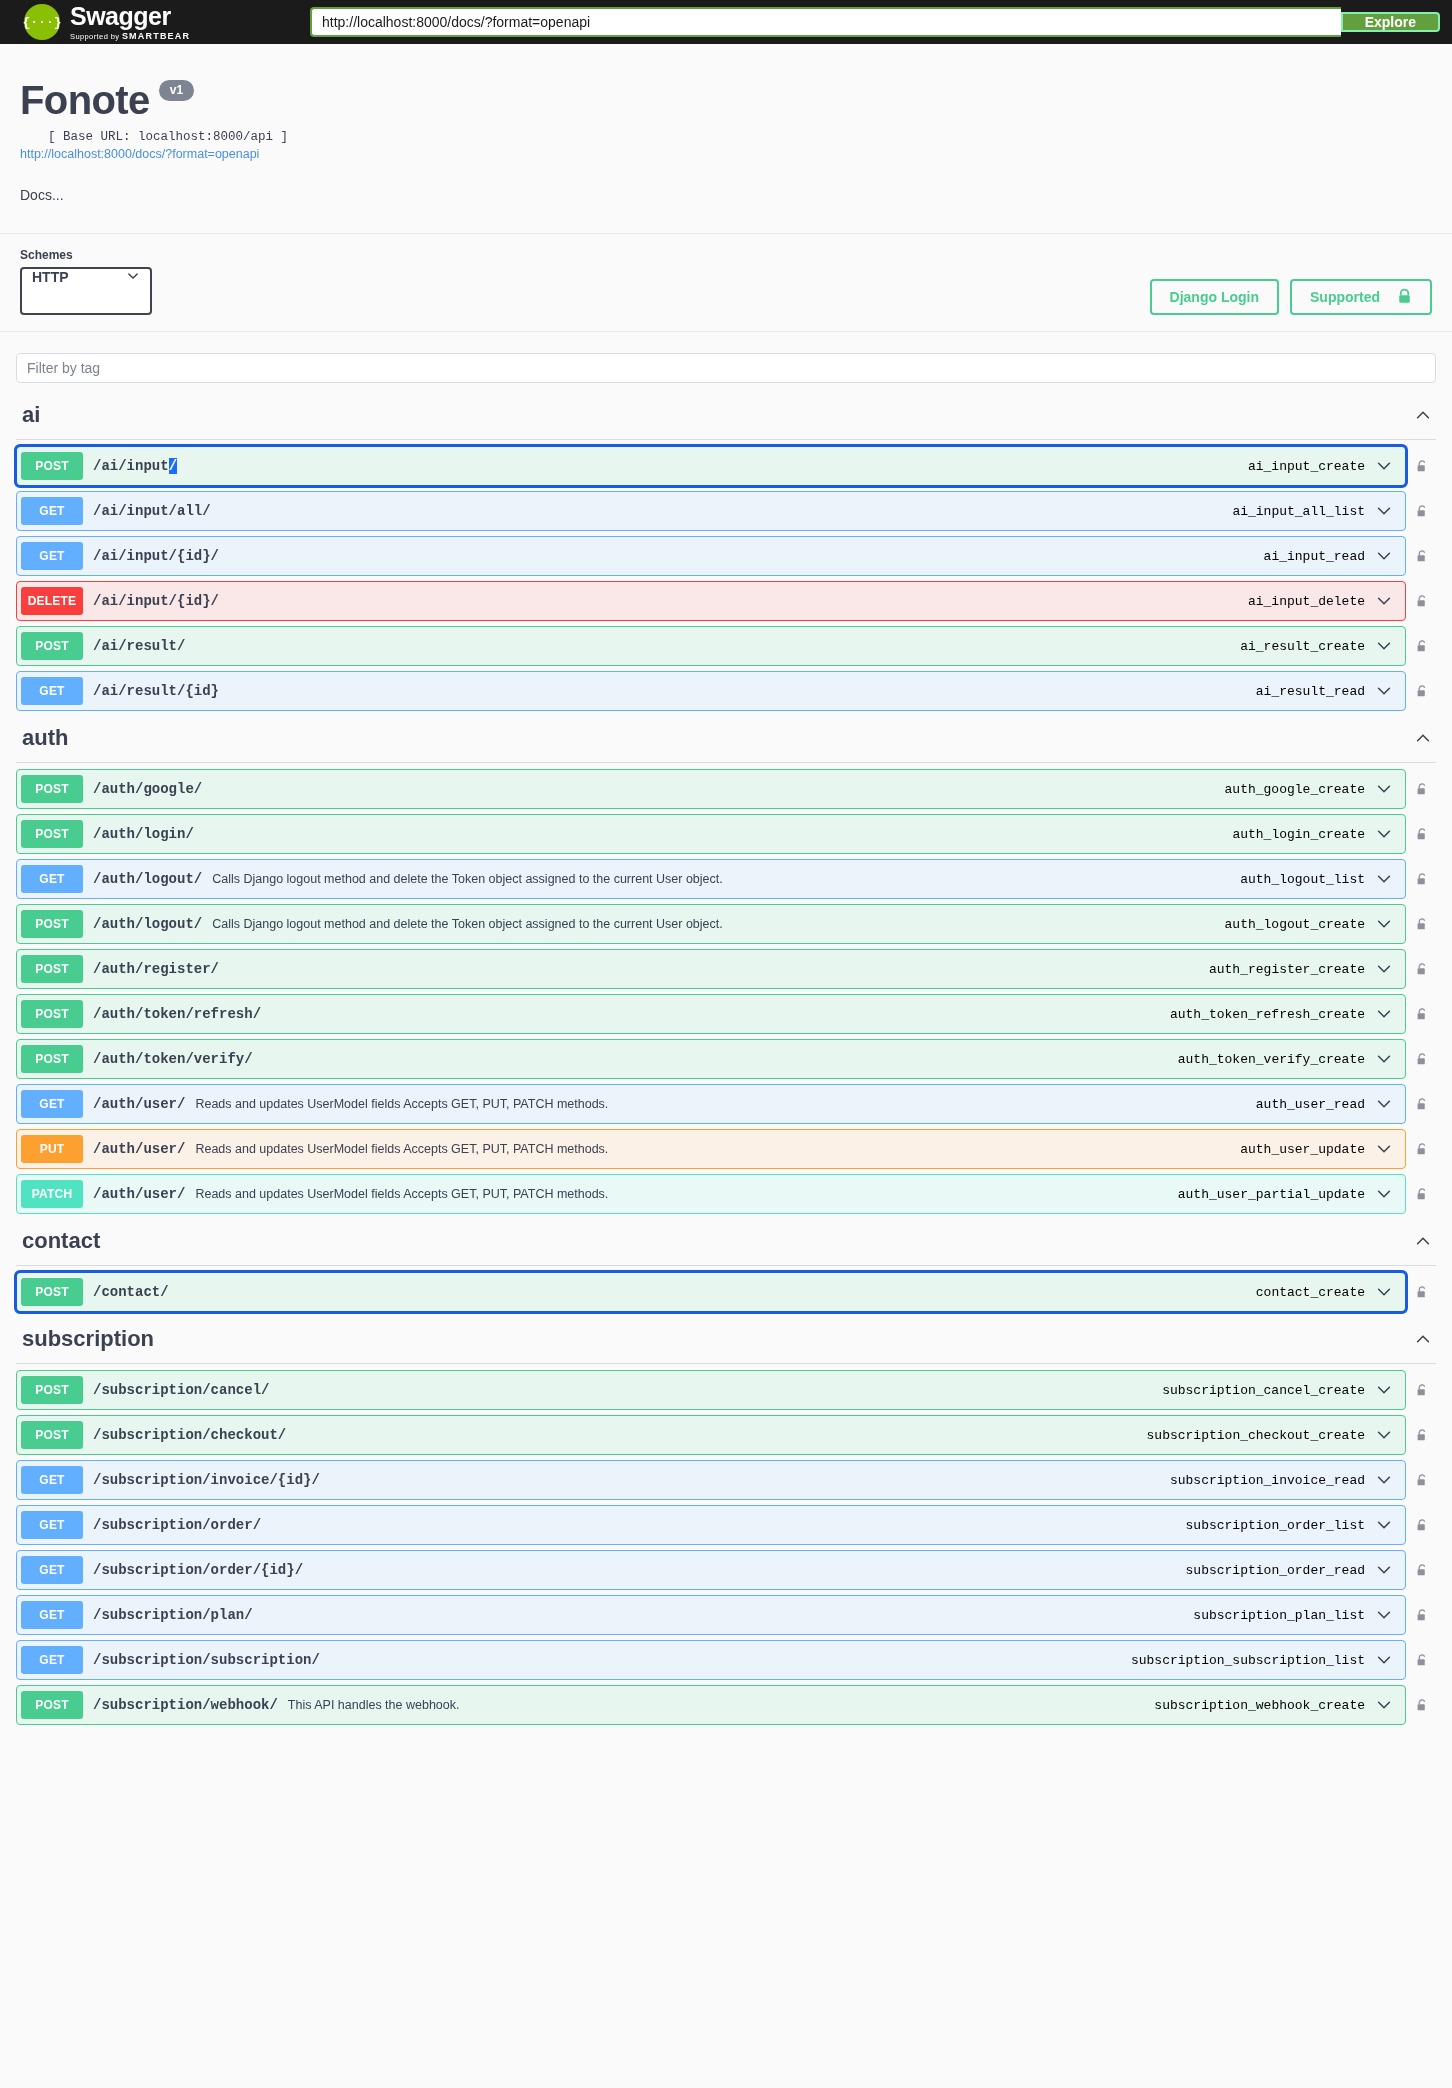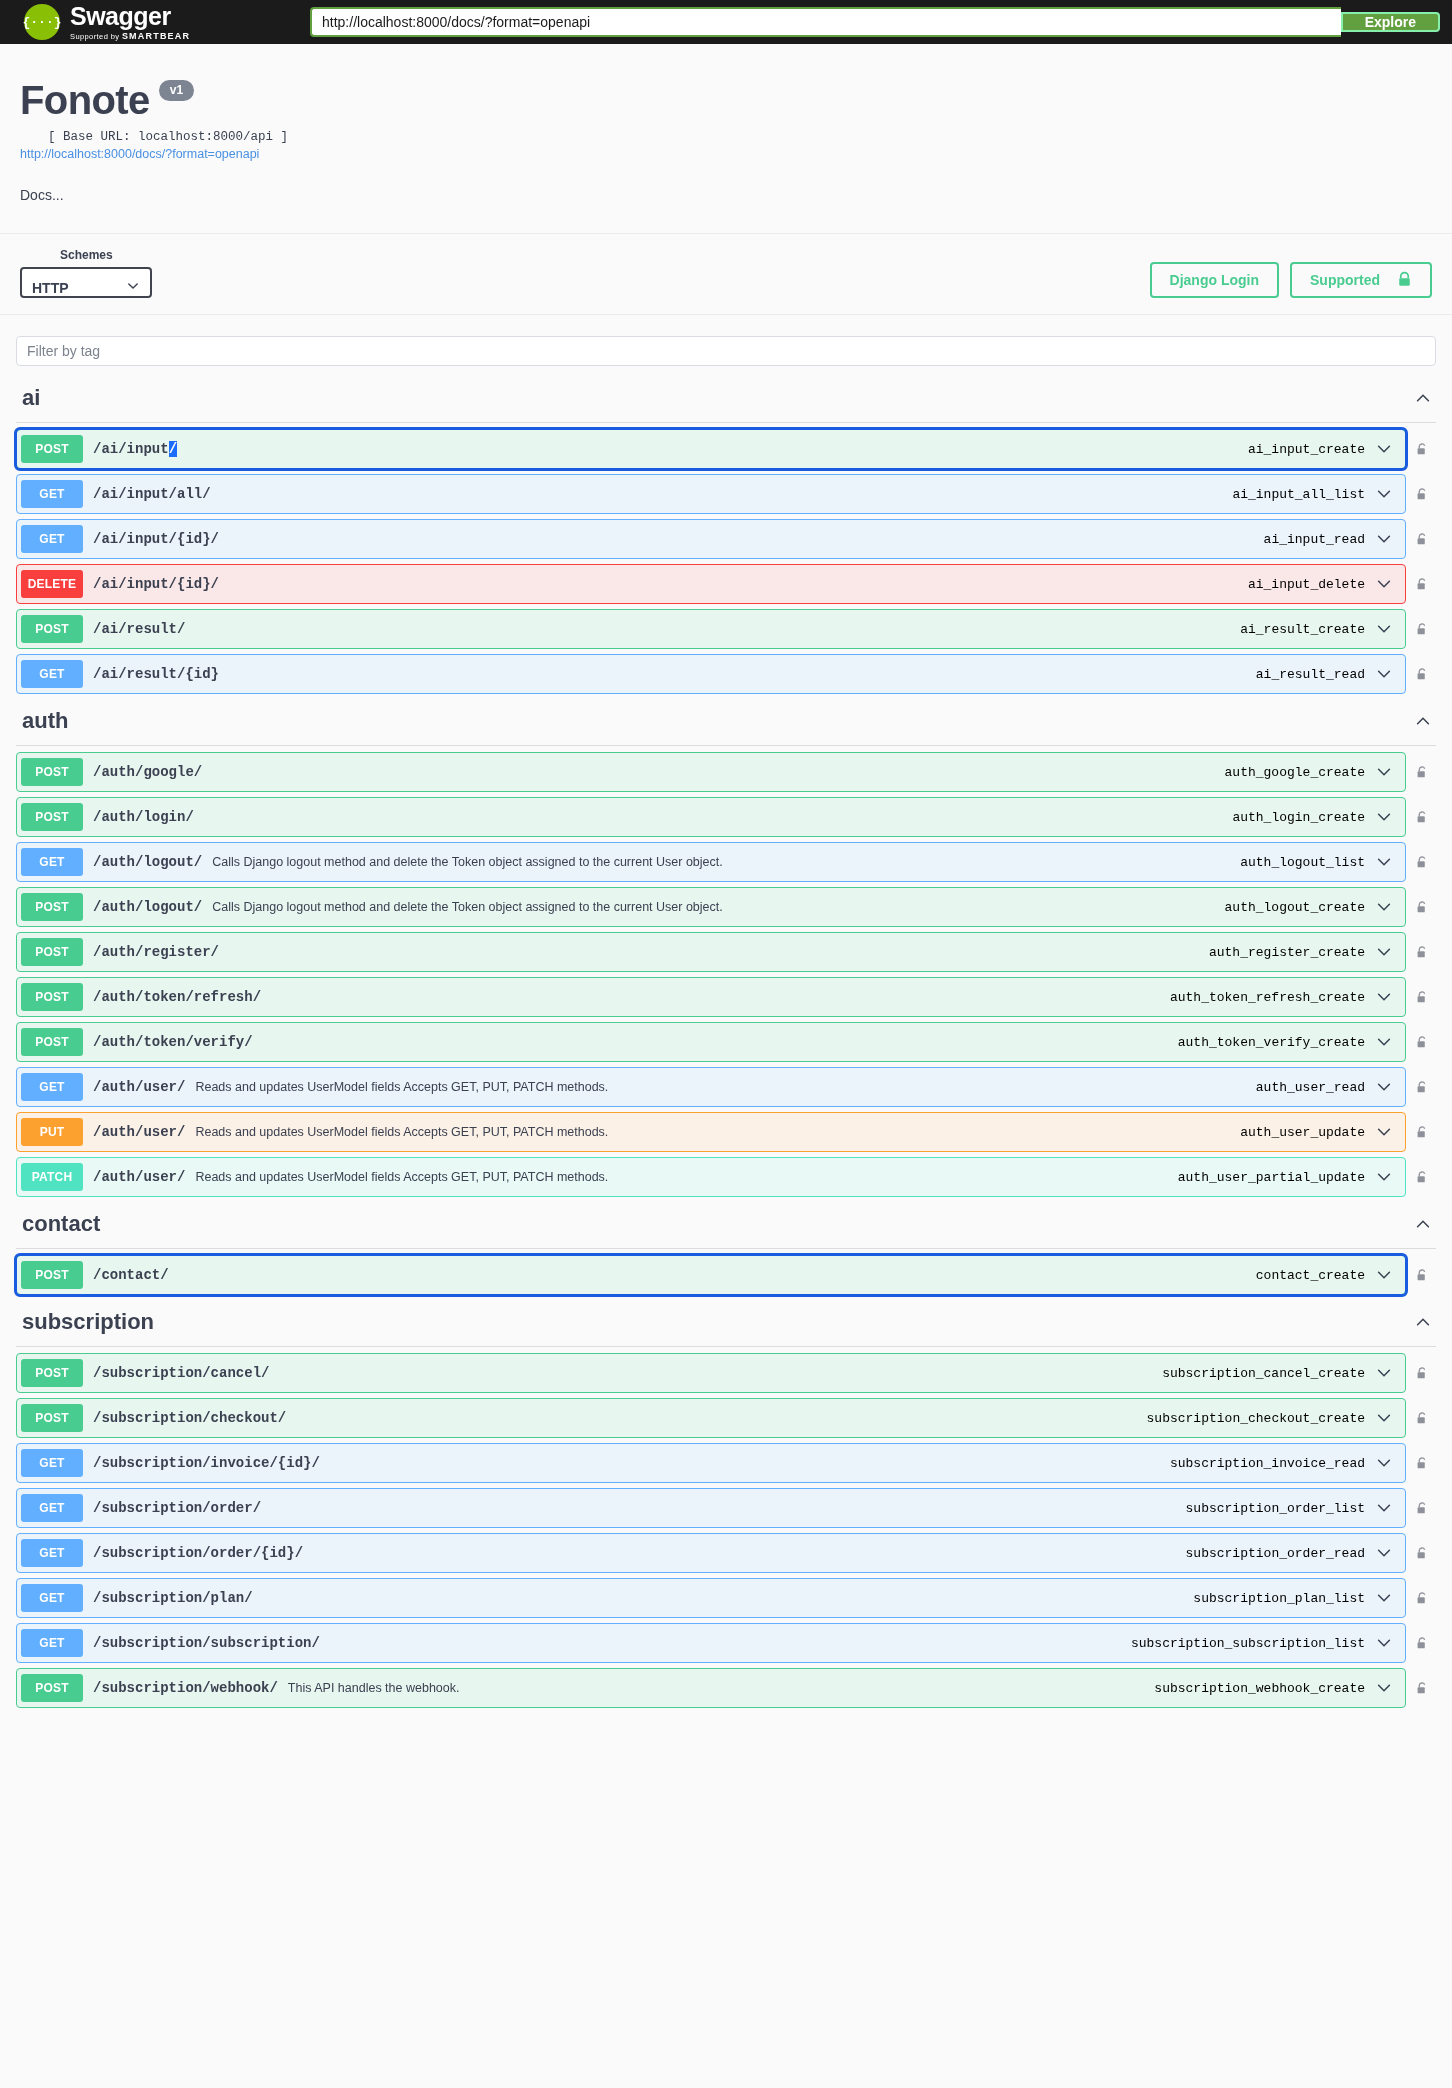--- a/index.html
+++ b/index.html
@@ -77,27 +77,27 @@
   .docs-desc { font-size:14px; color:#3b4151; margin-top: 26px; }
 
   
   .scheme-wrap {
     border-top: 1px solid #ebebeb;
     border-bottom: 1px solid #ebebeb;
     background:#fafafa;
     padding: 14px 20px 16px;
     display:flex; align-items:flex-end; justify-content:space-between;
   }
-  .schemes-label { font-size:12px; font-weight:700; color:#3b4151; margin-bottom:5px;margin-left:40px; }
+  .schemes-label { font-size:12px; font-weight:700; color:#3b4151; margin-bottom:5px; }
   .scheme-select {
     position:relative;
-    width: 132px; height: 31px;
+    width: 132px; height: 48px;
     border: 2px solid #41444e; border-radius: 4px;
     background:#fff;
-    display:flex; align-items:flex-end; padding: 0 10px;
+    display:flex; align-items:flex-start; padding: 0 10px;
     font-size:14px; font-weight:700; color:#3b4151;
     cursor:pointer;
   }
   .scheme-select .chev { position:absolute; right:10px; }
   .auth-btns { display:flex; gap:11px; }
   .auth-btn {
     border: 2px solid #49cc90;
     background: transparent;
     color: #49cc90;
     font-size: 14px; font-weight:700;

